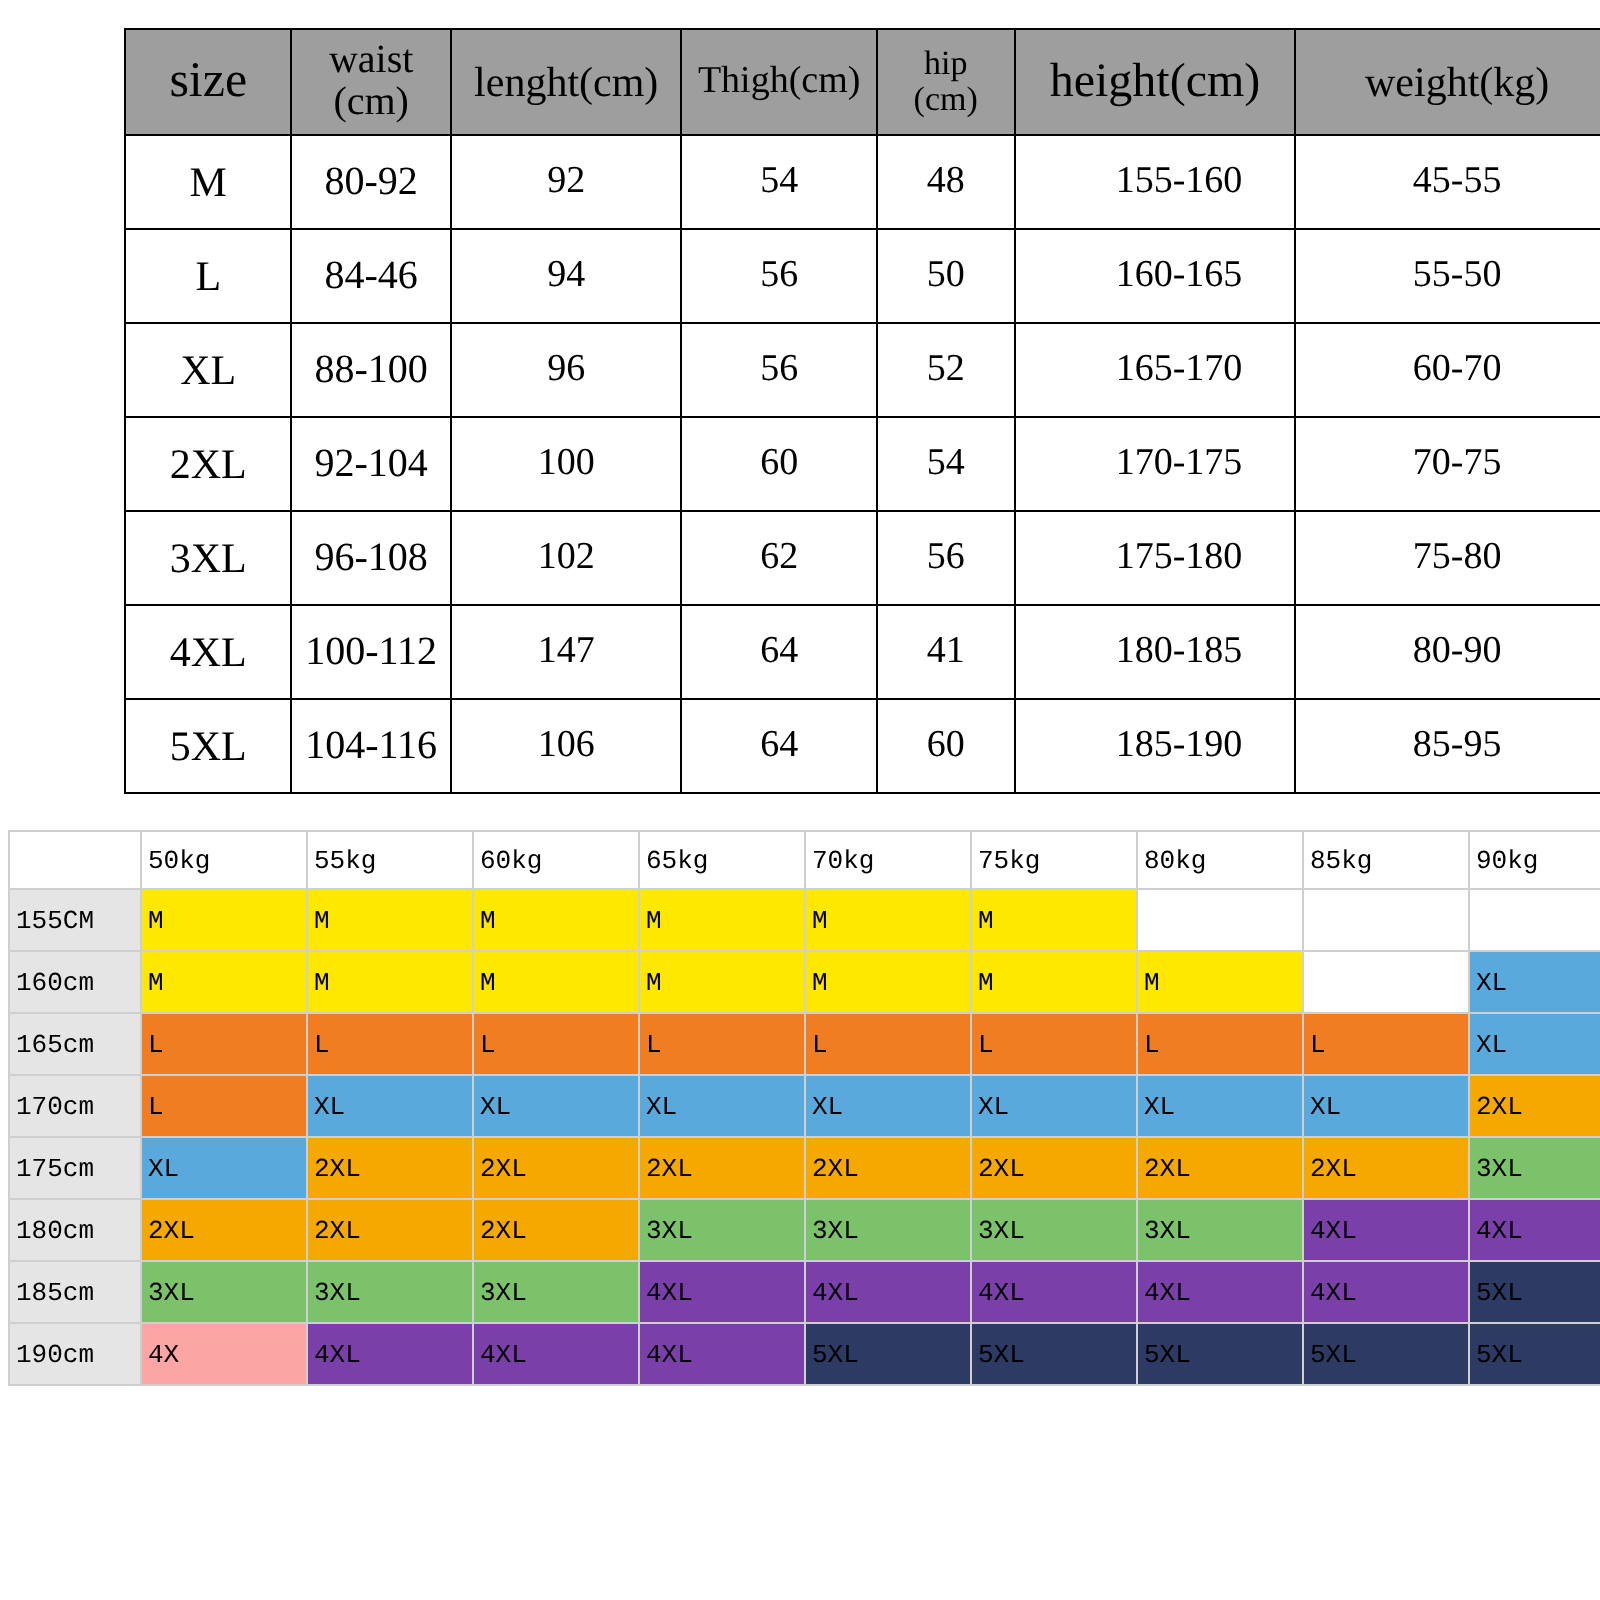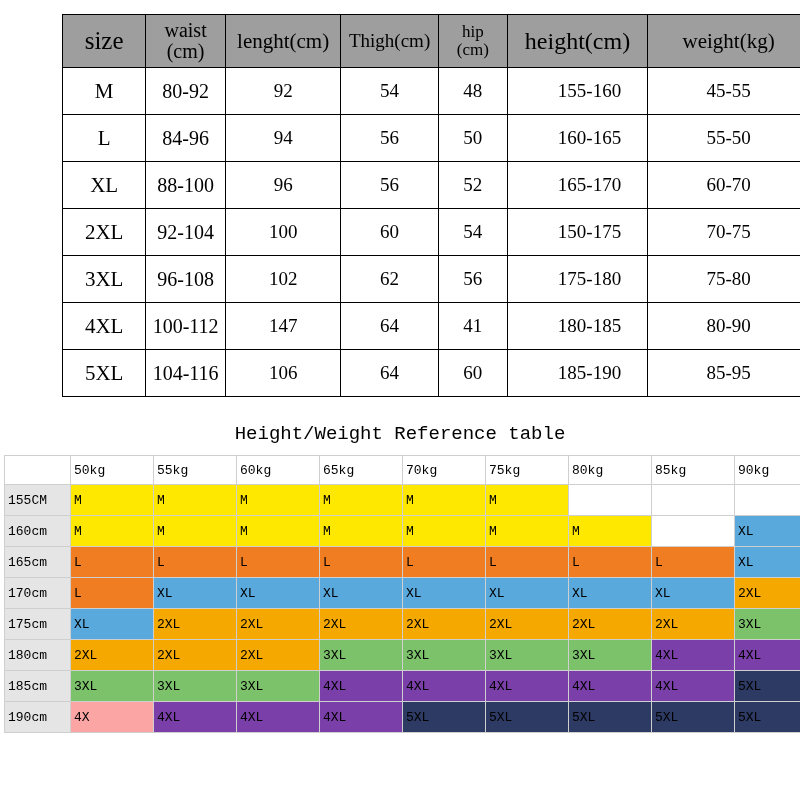--- a/index.html
+++ b/index.html
@@ -145,21 +145,21 @@
           <td class="col-size c-size">M</td>
           <td class="col-waist c-waist">80-92</td>
           <td class="col-len c-len">92</td>
           <td class="col-thigh c-thigh">54</td>
           <td class="col-hip c-hip">48</td>
           <td class="col-height c-height">155-160</td>
           <td class="col-weight c-weight">45-55</td>
         </tr>
         <tr>
           <td class="col-size c-size">L</td>
-          <td class="col-waist c-waist">84-96</td>
+          <td class="col-waist c-waist">84-46</td>
           <td class="col-len c-len">94</td>
           <td class="col-thigh c-thigh">56</td>
           <td class="col-hip c-hip">50</td>
           <td class="col-height c-height">160-165</td>
           <td class="col-weight c-weight">55-50</td>
         </tr>
         <tr>
           <td class="col-size c-size">XL</td>
           <td class="col-waist c-waist">88-100</td>
           <td class="col-len c-len">96</td>
@@ -167,21 +167,21 @@
           <td class="col-hip c-hip">52</td>
           <td class="col-height c-height">165-170</td>
           <td class="col-weight c-weight">60-70</td>
         </tr>
         <tr>
           <td class="col-size c-size">2XL</td>
           <td class="col-waist c-waist">92-104</td>
           <td class="col-len c-len">100</td>
           <td class="col-thigh c-thigh">60</td>
           <td class="col-hip c-hip">54</td>
-          <td class="col-height c-height">150-175</td>
+          <td class="col-height c-height">170-175</td>
           <td class="col-weight c-weight">70-75</td>
         </tr>
         <tr>
           <td class="col-size c-size">3XL</td>
           <td class="col-waist c-waist">96-108</td>
           <td class="col-len c-len">102</td>
           <td class="col-thigh c-thigh">62</td>
           <td class="col-hip c-hip">56</td>
           <td class="col-height c-height">175-180</td>
           <td class="col-weight c-weight">75-80</td>
@@ -202,21 +202,20 @@
           <td class="col-thigh c-thigh">64</td>
           <td class="col-hip c-hip">60</td>
           <td class="col-height c-height">185-190</td>
           <td class="col-weight c-weight">85-95</td>
         </tr>
       </tbody>
   </table>
 </div>
 
 <div id="ref-wrap">
-  <div id="ref-title">Height/Weight Reference table</div>
   <table class="ref-table">
     <thead>
       <tr id="ref-head-row">
         <th class="ref-corner"></th>
       <th class="ref-w">50kg</th>
           <th class="ref-w">55kg</th>
           <th class="ref-w">60kg</th>
           <th class="ref-w">65kg</th>
           <th class="ref-w">70kg</th>
           <th class="ref-w">75kg</th>

